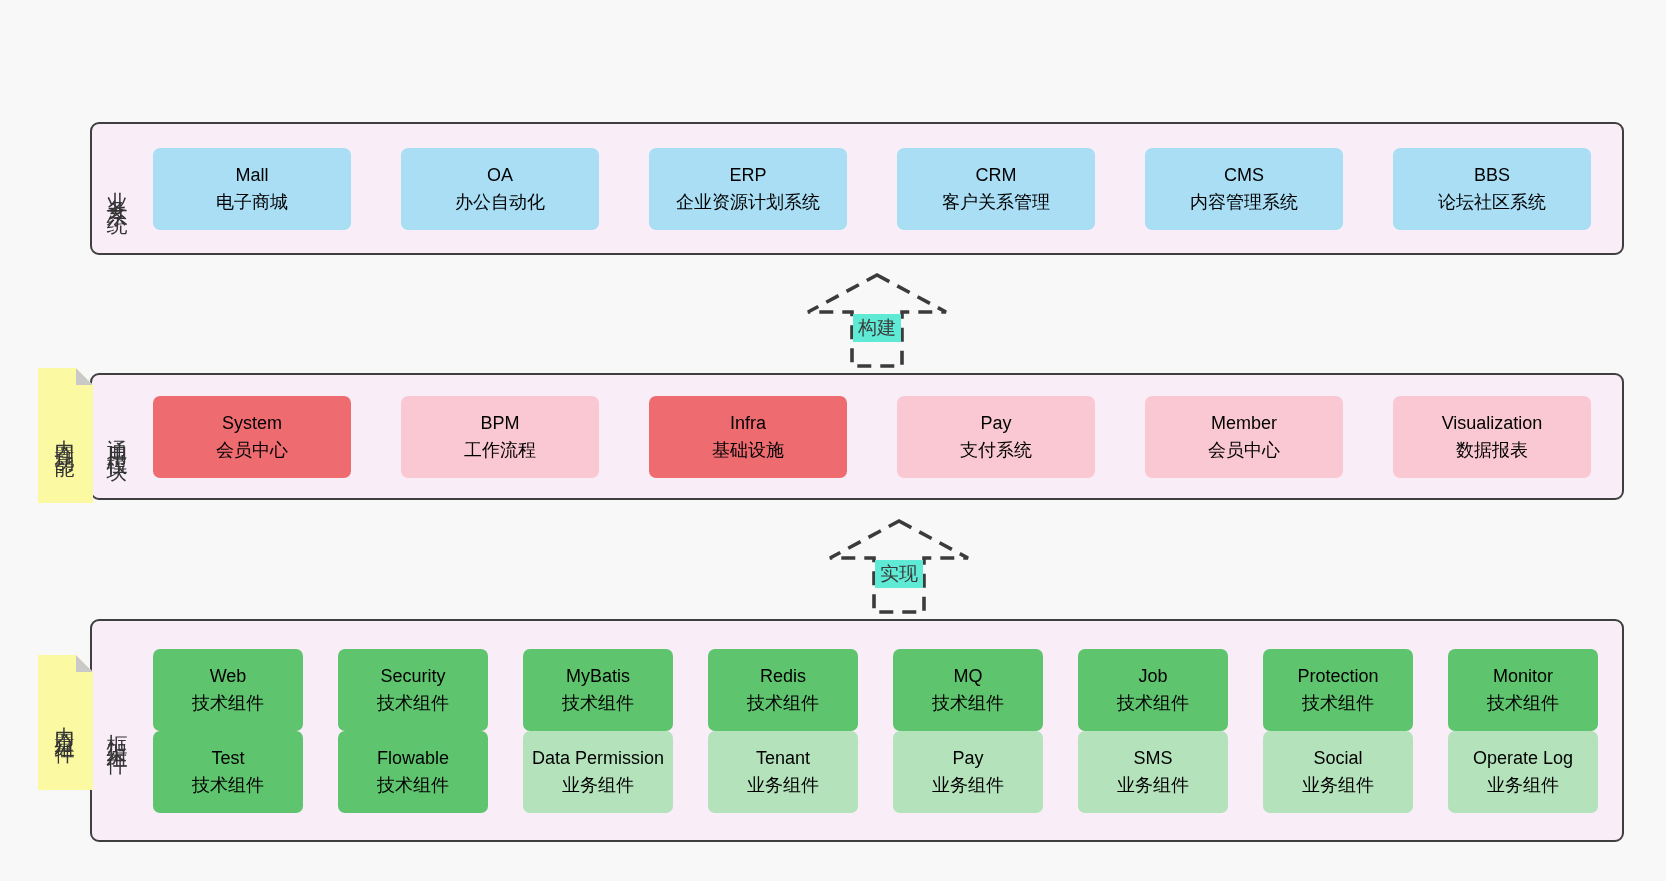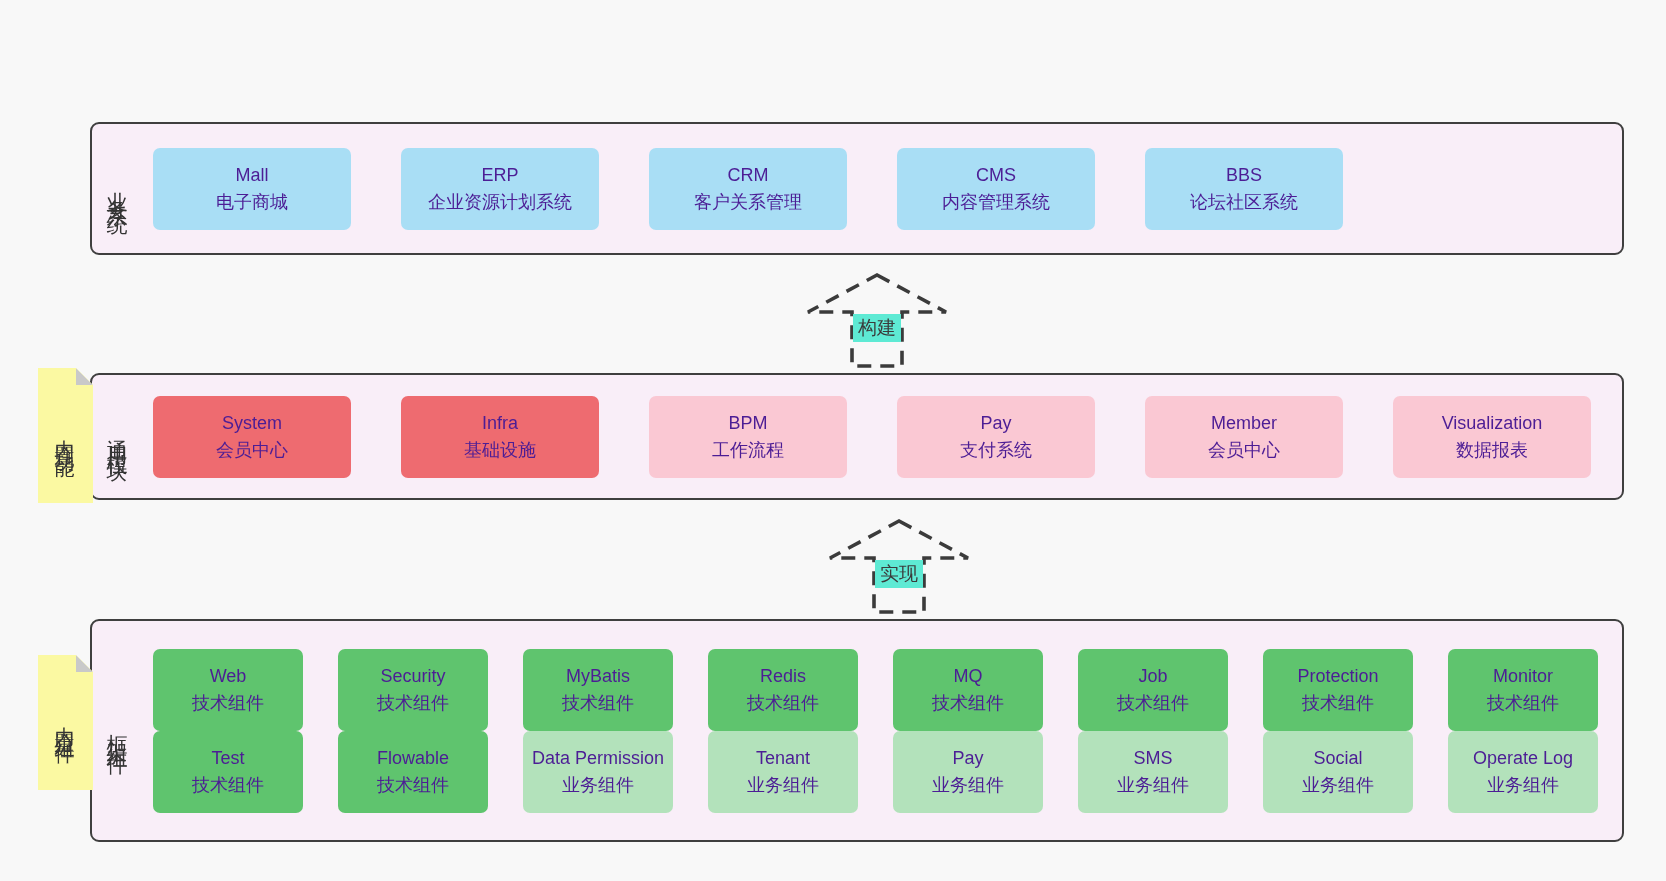--- a/index.html
+++ b/index.html
@@ -21,21 +21,21 @@
   .boxes{
     position:absolute;left:61px;top:0;bottom:0;right:10px;
     display:flex;align-items:center;
   }
   .boxes.cols6{gap:50px;}
   .rows2{flex-direction:column;justify-content:center;align-items:flex-start;}
   .rowline{display:flex;gap:35px;}
   .box{
     box-sizing:border-box;height:82px;border-radius:7px;
     display:flex;flex-direction:column;align-items:center;justify-content:center;
-    text-align:center;line-height:1.45;font-size:18px;color:#4c1d95;
+    text-align:center;line-height:1.45;font-size:18px;color:#000000;
     padding:2px 6px;
   }
   .w200{width:198px;flex:0 0 198px;}
   .w150{width:150px;flex:0 0 150px;}
   .c-blue{background:#a9def5;}
   .c-red{background:#ee6b70;}
   .c-pink{background:#fac8d3;}
   .c-gdark{background:#5fc46e;}
   .c-glight{background:#b3e2bb;}
   .note{
@@ -65,20 +65,24 @@
 <body>
 
 <div class="container" style="top:122px;height:133px;">
   <div class="vlabel">业务系统</div>
   <div class="boxes cols6">
     <div class="box w200 c-blue">
       <span>Mall</span>
       <span>电子商城</span>
     </div>
     <div class="box w200 c-blue">
+      <span>OA</span>
+      <span>办公自动化</span>
+    </div>
+    <div class="box w200 c-blue">
       <span>ERP</span>
       <span>企业资源计划系统</span>
     </div>
     <div class="box w200 c-blue">
       <span>CRM</span>
       <span>客户关系管理</span>
     </div>
     <div class="box w200 c-blue">
       <span>CMS</span>
       <span>内容管理系统</span>
@@ -102,27 +106,27 @@
   <span class="ntext">内置功能</span>
 </div>
 
 <div class="container" style="top:373px;height:127px;">
   <div class="vlabel">通用模块</div>
   <div class="boxes cols6">
     <div class="box w200 c-red">
       <span>System</span>
       <span>会员中心</span>
     </div>
+    <div class="box w200 c-pink">
+      <span>BPM</span>
+      <span>工作流程</span>
+    </div>
     <div class="box w200 c-red">
       <span>Infra</span>
       <span>基础设施</span>
-    </div>
-    <div class="box w200 c-pink">
-      <span>BPM</span>
-      <span>工作流程</span>
     </div>
     <div class="box w200 c-pink">
       <span>Pay</span>
       <span>支付系统</span>
     </div>
     <div class="box w200 c-pink">
       <span>Member</span>
       <span>会员中心</span>
     </div>
     <div class="box w200 c-pink">

